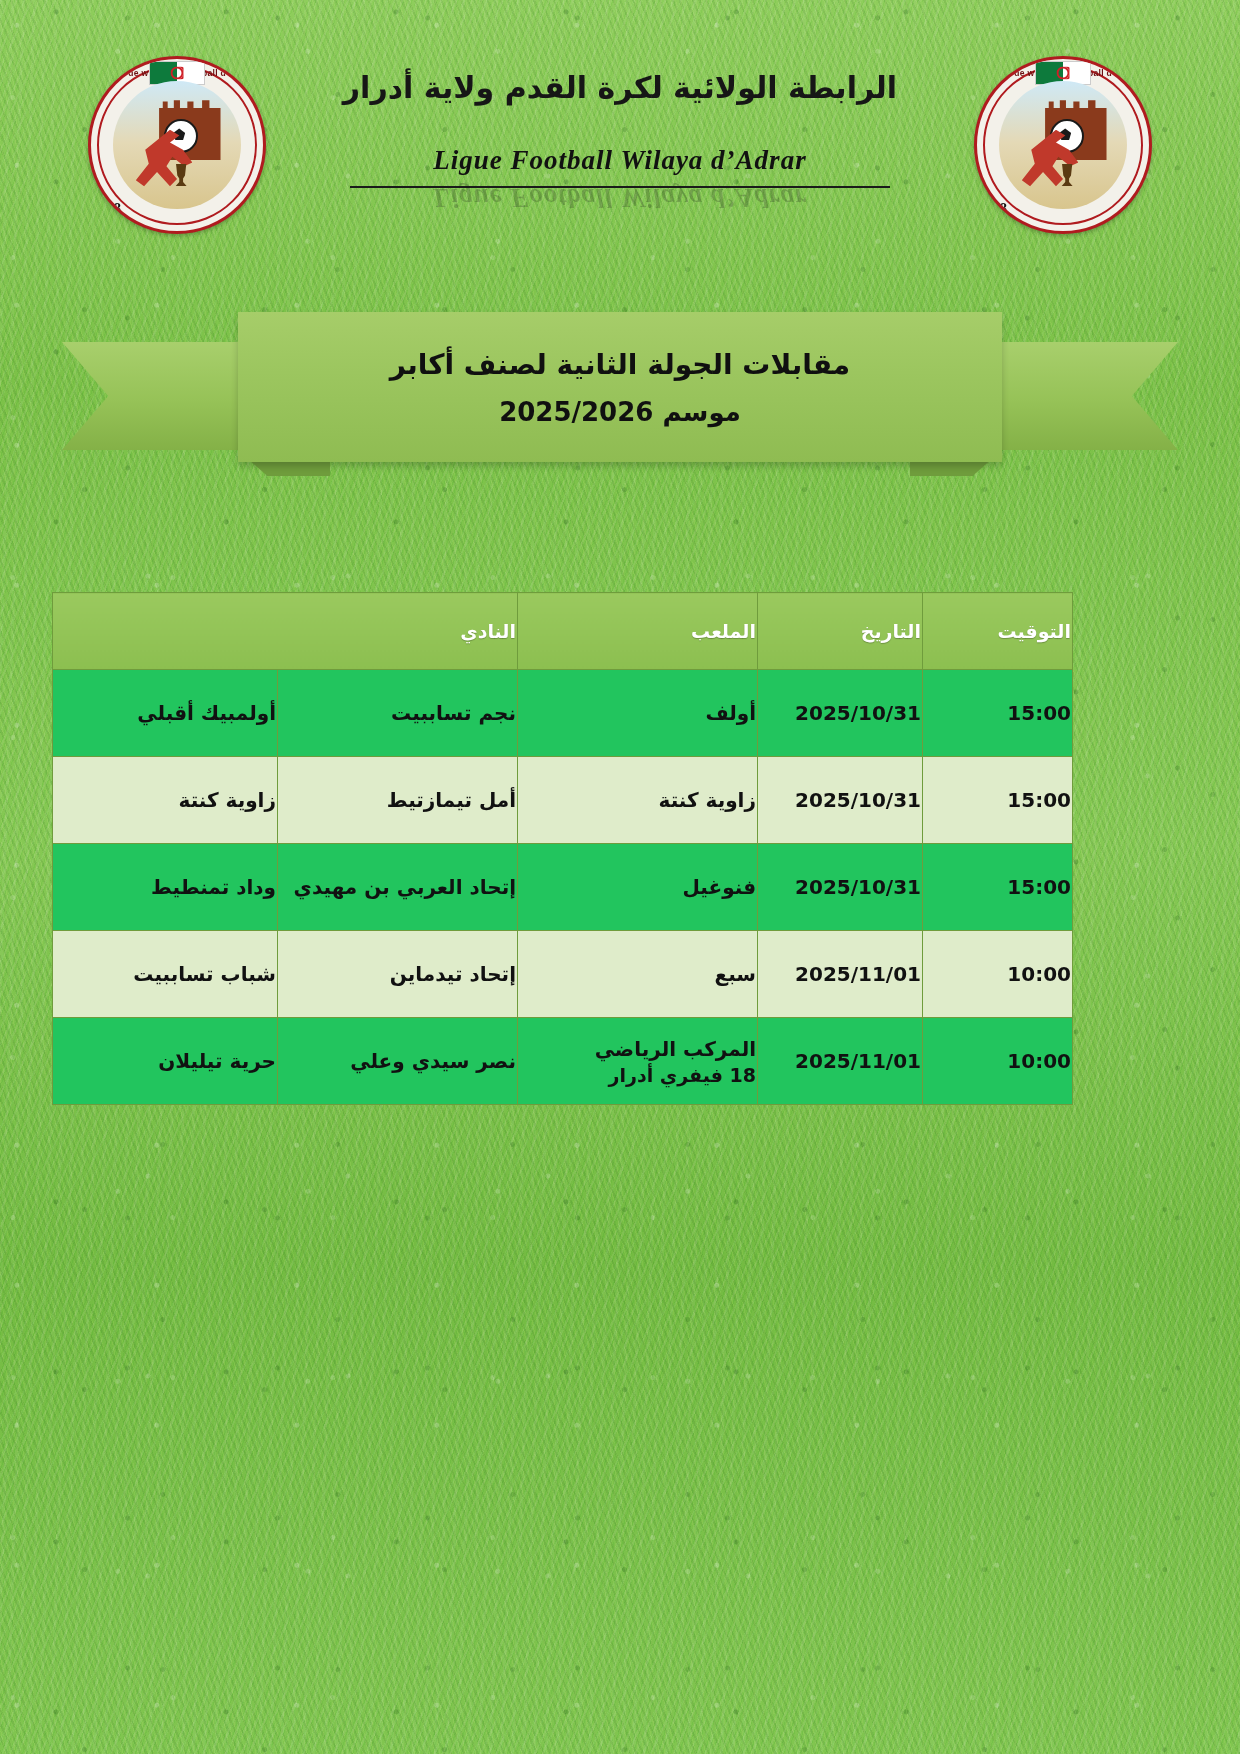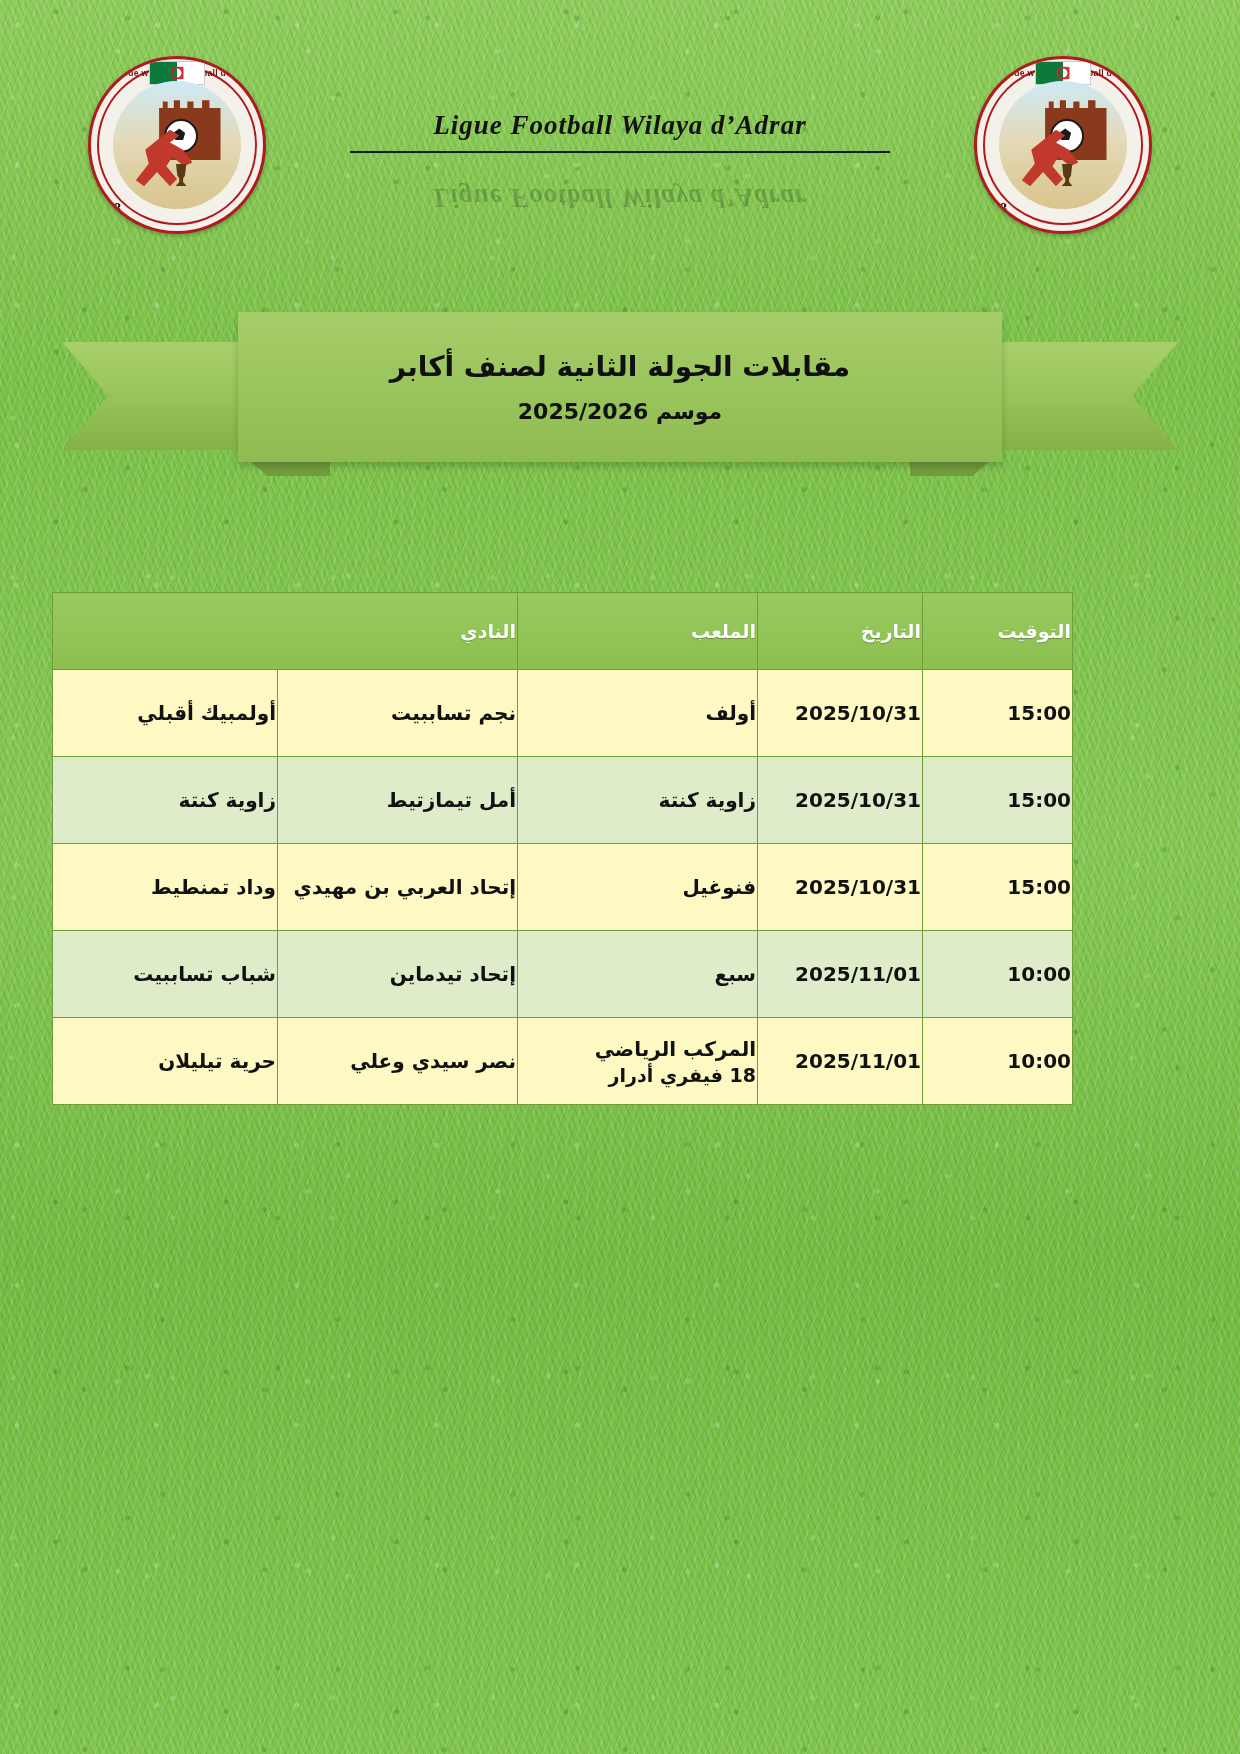--- a/index.html
+++ b/index.html
@@ -285,21 +285,21 @@
   }
   .ribbon-line1 {
     font-family: "DejaVu Sans", sans-serif;
     font-size: 28px;
     font-weight: bold;
     color: #101010;
     direction: rtl;
   }
   .ribbon-line2 {
     font-family: "DejaVu Sans", sans-serif;
-    font-size: 22px;
+    font-size: 26px;
     font-weight: bold;
     color: #101010;
     direction: rtl;
   }
 
   
   .table-wrap {
     position: absolute;
     top: 592px;
     left: 53px;
@@ -320,21 +320,21 @@
   table.schedule thead th {
     background: linear-gradient(180deg, #9ac95e 0%, #8cbf50 100%);
     color: #ffffff;
     font-family: "DejaVu Sans", sans-serif;
     font-size: 19px;
     font-weight: bold;
     height: 74px;
     text-shadow: 0 1px 1px rgba(0,0,0,0.25);
   }
   table.schedule tbody td {
-    background: #fef9c3;
+    background: #22c55e;
     height: 84px;
     font-family: "DejaVu Sans", sans-serif;
     font-size: 20px;
     font-weight: bold;
     color: #111;
   }
   table.schedule tbody tr:nth-child(even) td {
     background: #dfecca;
   }
   td.num {
@@ -383,20 +383,21 @@
     <div class="inner">
       <div class="fort"></div>
       <div class="ball"></div>
       <div class="player"></div>
       <div class="cup"></div>
     </div>
     <div class="year">1978</div>
   </div>
 
   <div class="title-block">
+    <div class="title-ar">الرابطة الولائية لكرة القدم ولاية أدرار</div>
     <div class="title-fr">Ligue Football Wilaya d’Adrar</div>
     <div class="title-underline"></div>
     <div class="title-reflection">Ligue Football Wilaya d’Adrar</div>
   </div>
 </div>
 
 <div class="ribbon-wrap">
   <div class="ribbon-tail left"></div>
   <div class="ribbon-tail right"></div>
   <div class="ribbon-fold left"></div>

